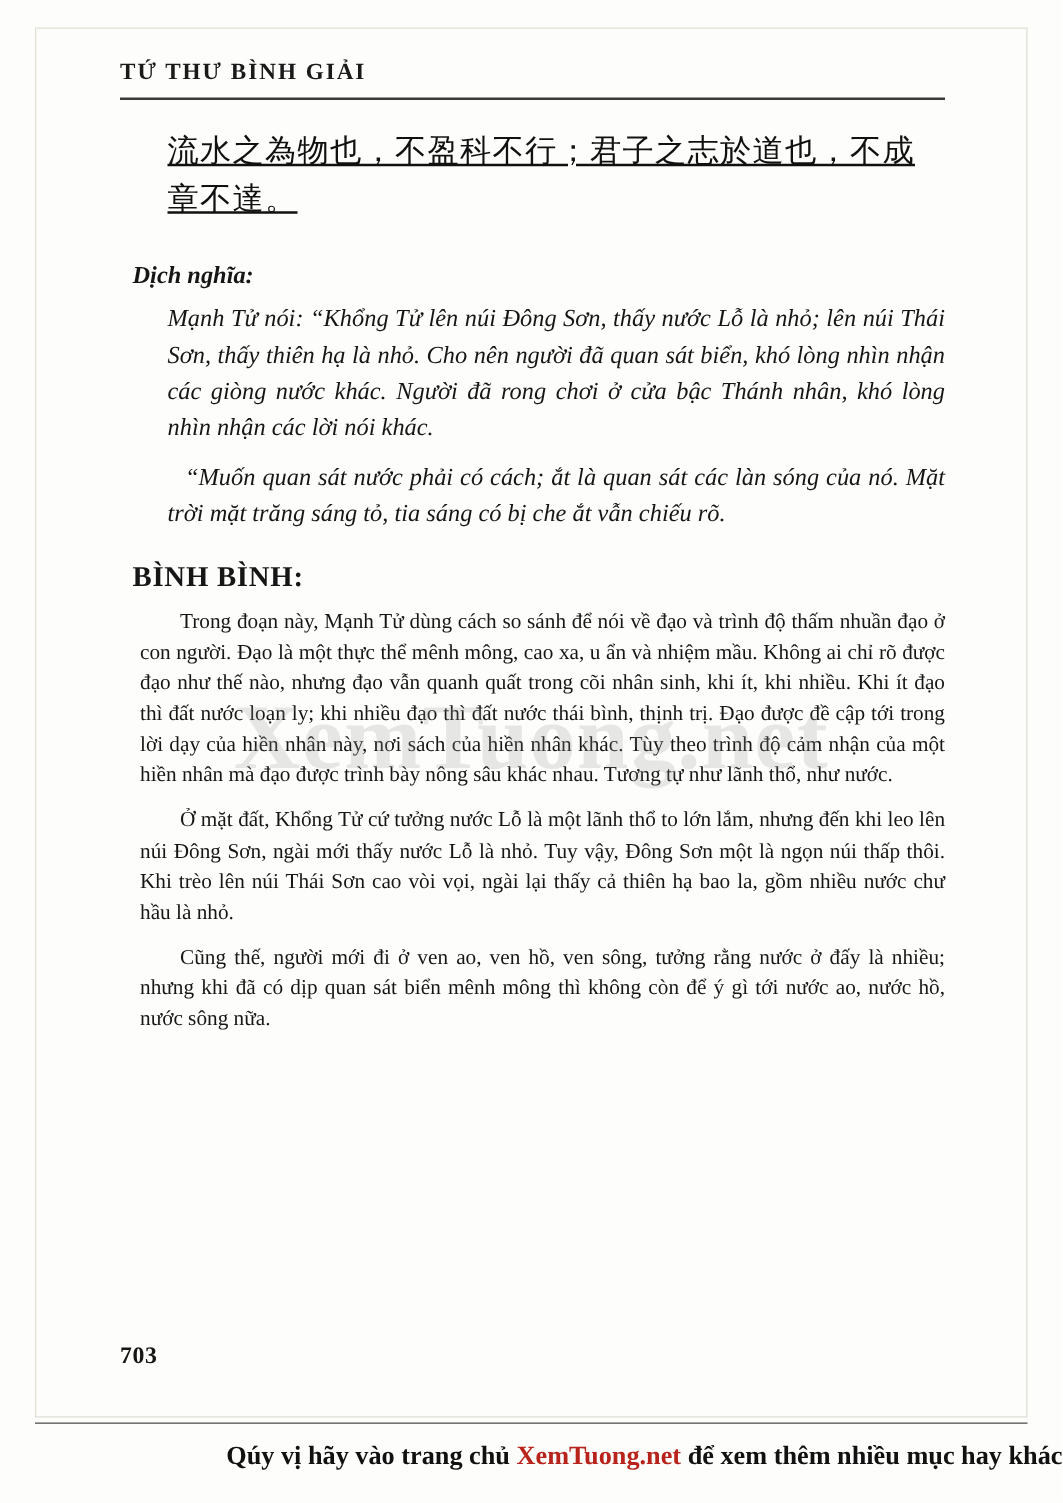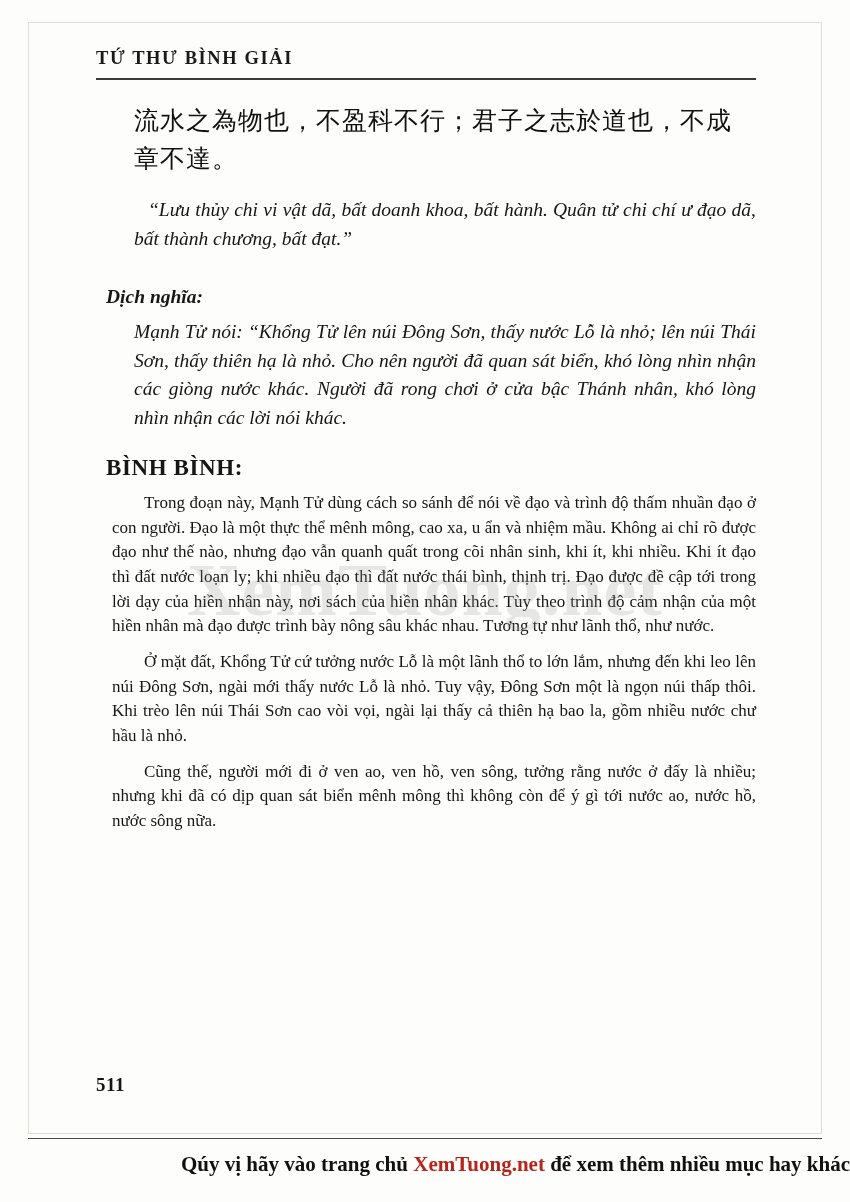--- a/index.html
+++ b/index.html
@@ -59,21 +59,21 @@
   }
 
   
   .chinese {
     font-family: "DejaVu Sans", sans-serif;
     font-size: 25px;
     line-height: 1.52;
     letter-spacing: 1px;
     color: #111;
     margin-left: 38px;
-    margin-bottom: 18px;
+    text-decoration: underline;
   }
 
   
   p {
     margin: 0 0 12px 0;
   }
   .quote {
     font-style: italic;
     font-size: 19.5px;
     line-height: 1.48;
@@ -168,37 +168,37 @@
 
   <div class="page-frame"></div>
 
   <div class="content">
 
     <div class="running-head">TỨ THƯ BÌNH GIẢI</div>
     <div class="head-rule"></div>
 
     <div class="chinese">流水之為物也，不盈科不行；君子之志於道也，不成章不達。</div>
 
-    <p class="quote-indent">“Lưu thủy chi vi vật dã, bất doanh khoa, bất hành. Quân tử chi chí ư đạo dã, bất thành chương, bất đạt.”</p>
 
     <div class="subhead">Dịch nghĩa:</div>
 
     <p class="quote">Mạnh Tử nói: “Khổng Tử lên núi Đông Sơn, thấy nước Lỗ là nhỏ; lên núi Thái Sơn, thấy thiên hạ là nhỏ. Cho nên người đã quan sát biển, khó lòng nhìn nhận các giòng nước khác. Người đã rong chơi ở cửa bậc Thánh nhân, khó lòng nhìn nhận các lời nói khác.</p>
+    <p class="quote-indent">“Muốn quan sát nước phải có cách; ắt là quan sát các làn sóng của nó. Mặt trời mặt trăng sáng tỏ, tia sáng có bị che ắt vẫn chiếu rõ.</p>
 
     <div class="section-title">BÌNH BÌNH:</div>
 
     <p class="body-par">Trong đoạn này, Mạnh Tử dùng cách so sánh để nói về đạo và trình độ thấm nhuần đạo ở con người. Đạo là một thực thể mênh mông, cao xa, u ẩn và nhiệm mầu. Không ai chỉ rõ được đạo như thế nào, nhưng đạo vẫn quanh quất trong cõi nhân sinh, khi ít, khi nhiều. Khi ít đạo thì đất nước loạn ly; khi nhiều đạo thì đất nước thái bình, thịnh trị. Đạo được đề cập tới trong lời dạy của hiền nhân này, nơi sách của hiền nhân khác. Tùy theo trình độ cảm nhận của một hiền nhân mà đạo được trình bày nông sâu khác nhau. Tương tự như lãnh thổ, như nước.</p>
     <p class="body-par">Ở mặt đất, Khổng Tử cứ tưởng nước Lỗ là một lãnh thổ to lớn lắm, nhưng đến khi leo lên núi Đông Sơn, ngài mới thấy nước Lỗ là nhỏ. Tuy vậy, Đông Sơn một là ngọn núi thấp thôi. Khi trèo lên núi Thái Sơn cao vòi vọi, ngài lại thấy cả thiên hạ bao la, gồm nhiều nước chư hầu là nhỏ.</p>
     <p class="body-par">Cũng thế, người mới đi ở ven ao, ven hồ, ven sông, tưởng rằng nước ở đấy là nhiều; nhưng khi đã có dịp quan sát biển mênh mông thì không còn để ý gì tới nước ao, nước hồ, nước sông nữa.</p>
 
   </div>
 
   <div class="watermark">XemTuong.net</div>
 
-  <div class="folio">511</div>
+  <div class="folio">703</div>
 
   <div class="footer-rule"></div>
 
   <div class="footer">
     <span>Qúy vị hãy vào trang chủ </span><span class="brand">XemTuong.net</span><span> để xem thêm nhiều mục hay khác</span>
   </div>
 
 </div>
 
 </body></html>

